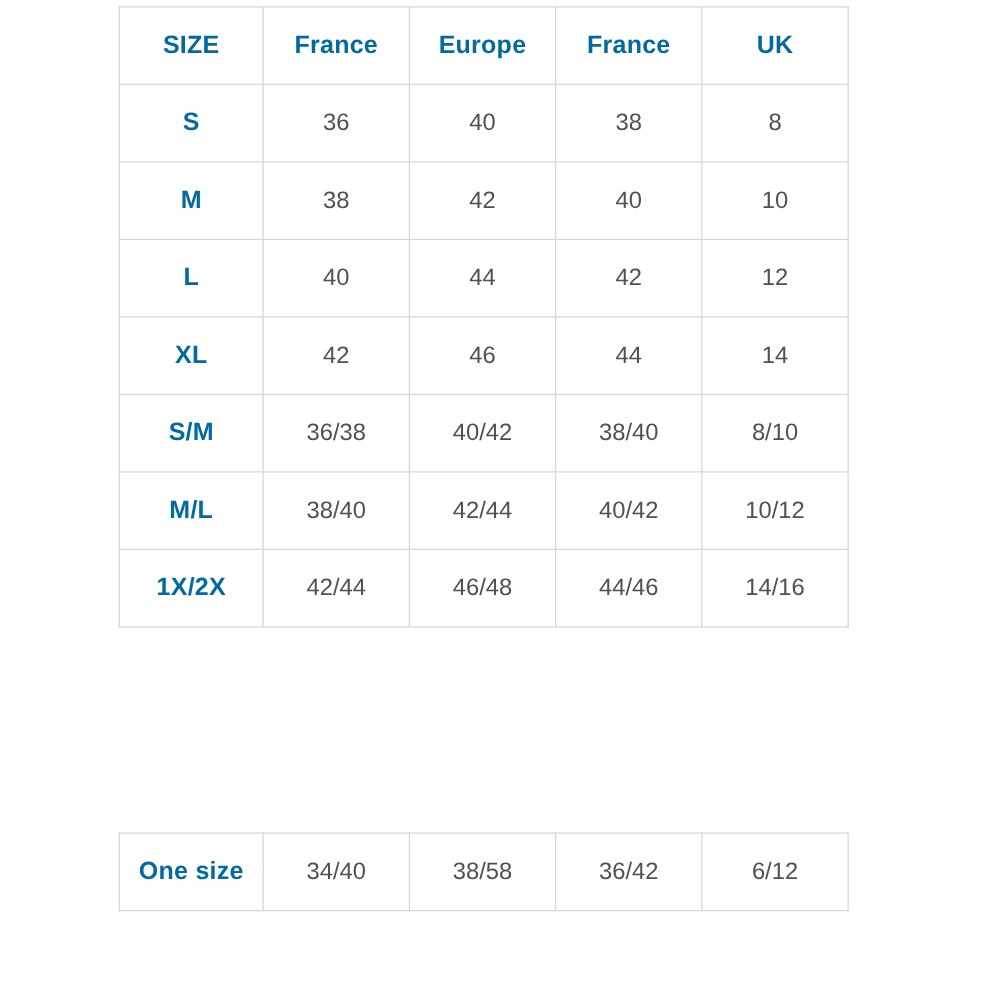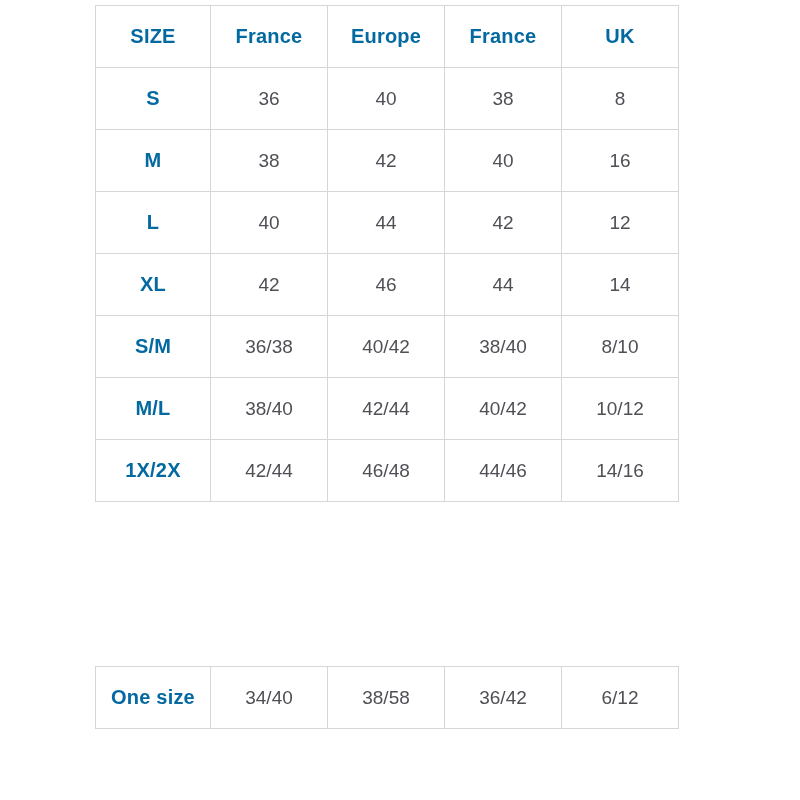--- a/index.html
+++ b/index.html
@@ -77,21 +77,21 @@
         <td>36</td>
         <td>40</td>
         <td>38</td>
         <td>8</td>
       </tr>
       <tr>
         <th>M</th>
         <td>38</td>
         <td>42</td>
         <td>40</td>
-        <td>16</td>
+        <td>10</td>
       </tr>
       <tr>
         <th>L</th>
         <td>40</td>
         <td>44</td>
         <td>42</td>
         <td>12</td>
       </tr>
       <tr>
         <th>XL</th>

